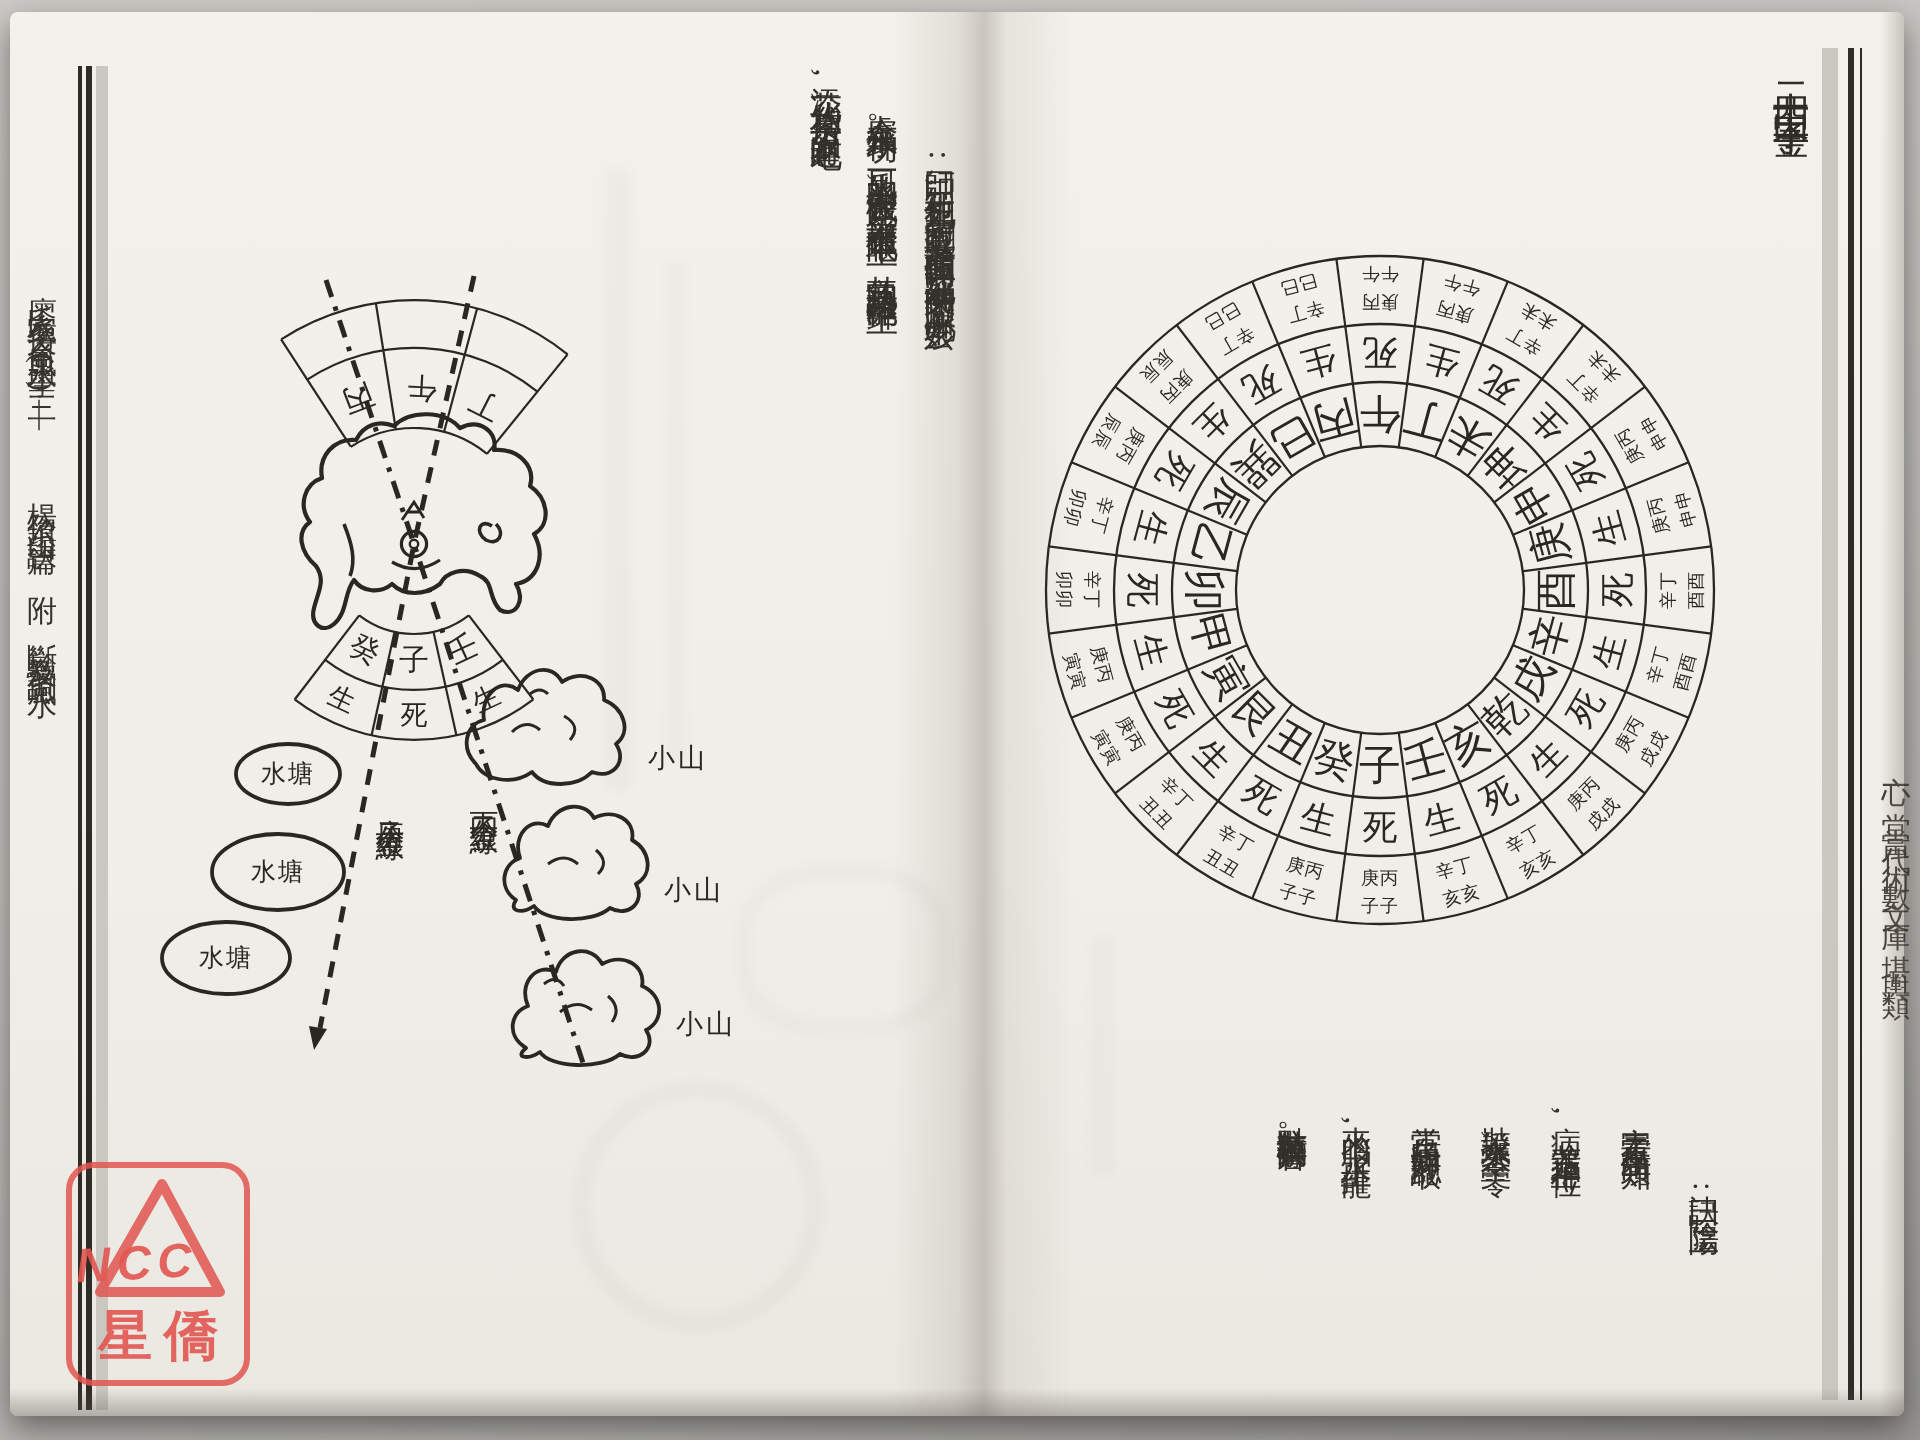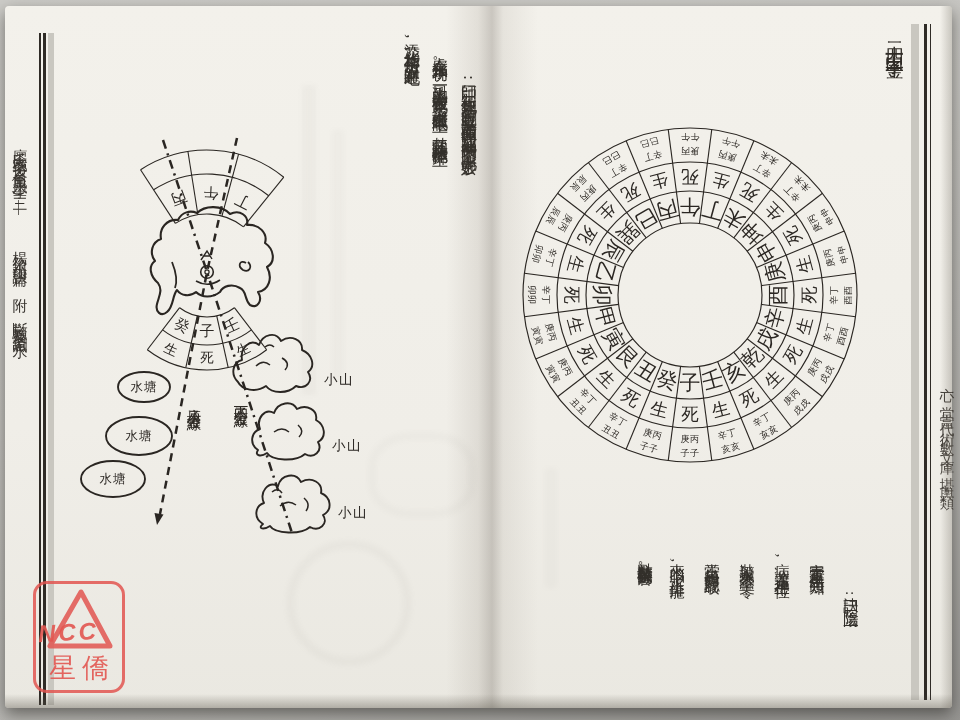--- a/index.html
+++ b/index.html
@@ -25,21 +25,21 @@
   .bodycol{font-size:16px;letter-spacing:1.6px;color:#33302b;}
   .versecol{font-size:15.5px;letter-spacing:2.4px;color:#33302b;}
   .linelabel{font-size:14.5px;letter-spacing:2px;color:#2e2a25;}
   .ghost{position:absolute;filter:blur(2.5px);pointer-events:none;}
   .wm{position:absolute;left:33px;top:581px;width:86px;height:106px;border:3.5px solid rgba(226,85,80,.85);
       border-radius:14px;}
   .wm-latin{position:absolute;left:2px;top:34px;width:82px;color:rgba(226,85,80,.9);
       font-family:"Liberation Sans",sans-serif;font-style:italic;font-weight:bold;
       font-size:24px;letter-spacing:3px;transform:rotate(-3deg);}
   .wm-cjk{position:absolute;left:0;bottom:4px;width:100%;text-align:center;color:rgba(226,85,80,.9);
-      font-weight:normal;font-size:27px;letter-spacing:6px;text-indent:6px;}
+      font-weight:bold;font-size:27px;letter-spacing:6px;text-indent:6px;}
   svg{position:absolute;overflow:visible;}
 </style>
 </head>
 <body>
 
 <div class="shot">
   <div class="book"></div>
 
   <div class="ghost" style="left:302px;top:85px;width:14px;height:310px;background:#8a867e;opacity:.05;"></div>
   <div class="ghost" style="left:332px;top:130px;width:12px;height:250px;background:#8a867e;opacity:.04;"></div>

